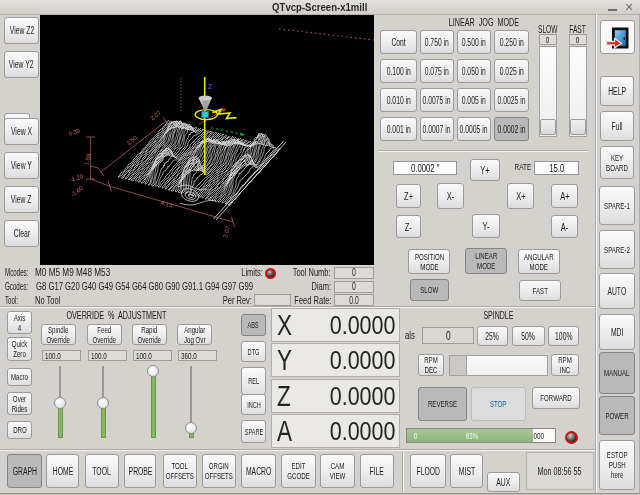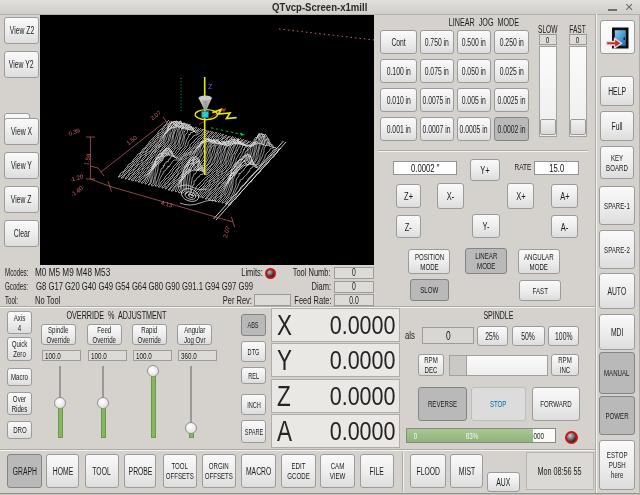--- a/index.html
+++ b/index.html
@@ -357,21 +357,21 @@
     </div>
     <div style="position:absolute;left:190px;top:366px;width:2px;height:62px;background:#9a9895;"></div>
     <div style="position:absolute;left:188.5px;top:428px;width:5px;height:10px;background:#85b85e;border:1px solid #6a9a49;box-sizing:border-box;"></div>
     <div style="position:absolute;left:185px;top:422px;width:12px;height:12px;border-radius:50%;background:radial-gradient(circle at 40% 35%,#ffffff,#d9d9d9);border:1px solid #8f8f8f;box-sizing:border-box;"></div>
     <div class="b on" style="left:241px;top:314px;width:25px;height:22px;">
       <span style="font-size:9px;line-height:10px;transform:scaleX(0.62);">ABS</span>
     </div>
     <div class="b" style="left:241px;top:341px;width:25px;height:21px;">
       <span style="font-size:9px;line-height:10px;transform:scaleX(0.62);">DTG</span>
     </div>
-    <div class="b" style="left:241px;top:367px;width:25px;height:17px;">
+    <div class="b" style="left:241px;top:367px;width:25px;height:28px;">
       <span style="font-size:9px;line-height:10px;transform:scaleX(0.62);">REL</span>
     </div>
     <div class="b" style="left:241px;top:394px;width:25px;height:21px;">
       <span style="font-size:9px;line-height:10px;transform:scaleX(0.62);">INCH</span>
     </div>
     <div class="b" style="left:241px;top:420px;width:25px;height:23px;">
       <span style="font-size:9px;line-height:10px;transform:scaleX(0.62);">SPARE</span>
     </div>
     <div class="dro" style="left:271px;top:308px;width:129px;height:34px;"></div>
     <div class="lab" style="left:277px;top:308px;width:30px;height:34px;">
@@ -426,21 +426,21 @@
     <div style="position:absolute;left:450px;top:356px;width:16px;height:19px;background:#cbc9c5;border-right:1px solid #a2a09c;"></div>
     <div class="b" style="left:551px;top:354px;width:28px;height:22px;">
       <span style="font-size:9px;line-height:10px;transform:scaleX(0.68);">RPM<br>INC</span>
     </div>
     <div class="b on" style="left:418px;top:387px;width:49px;height:34px;">
       <span style="font-size:9px;line-height:10px;transform:scaleX(0.68);">REVERSE</span>
     </div>
     <div class="b dis" style="left:471px;top:387px;width:55px;height:34px;">
       <span style="font-size:9px;line-height:10px;transform:scaleX(0.68);">STOP</span>
     </div>
-    <div class="b" style="left:532px;top:387px;width:48px;height:34px;">
+    <div class="b" style="left:532px;top:387px;width:48px;height:22px;">
       <span style="font-size:9px;line-height:10px;transform:scaleX(0.68);">FORWARD</span>
     </div>
     <div style="position:absolute;left:406px;top:428px;width:150px;height:15px;background:#fafaf8;border:1px solid #8a8885;box-sizing:border-box;">
       <div class="lab" style="left:123px;top:0px;width:28px;height:13px;">
         <span style="font-size:9px;transform:scaleX(0.7);transform-origin:left center;color:#222;">3000</span>
       </div>
       <div style="position:absolute;left:0px;top:0px;width:126px;height:13px;background:linear-gradient(#a9c796,#8fb379);"></div>
       <div class="lab" style="left:6px;top:0px;width:20px;height:13px;">
         <span style="font-size:9px;transform:scaleX(0.7);color:#f4f4f4;">0</span>
       </div>

